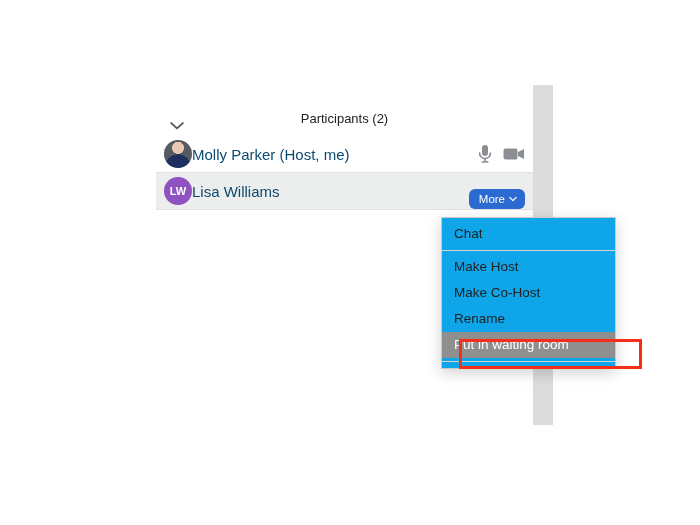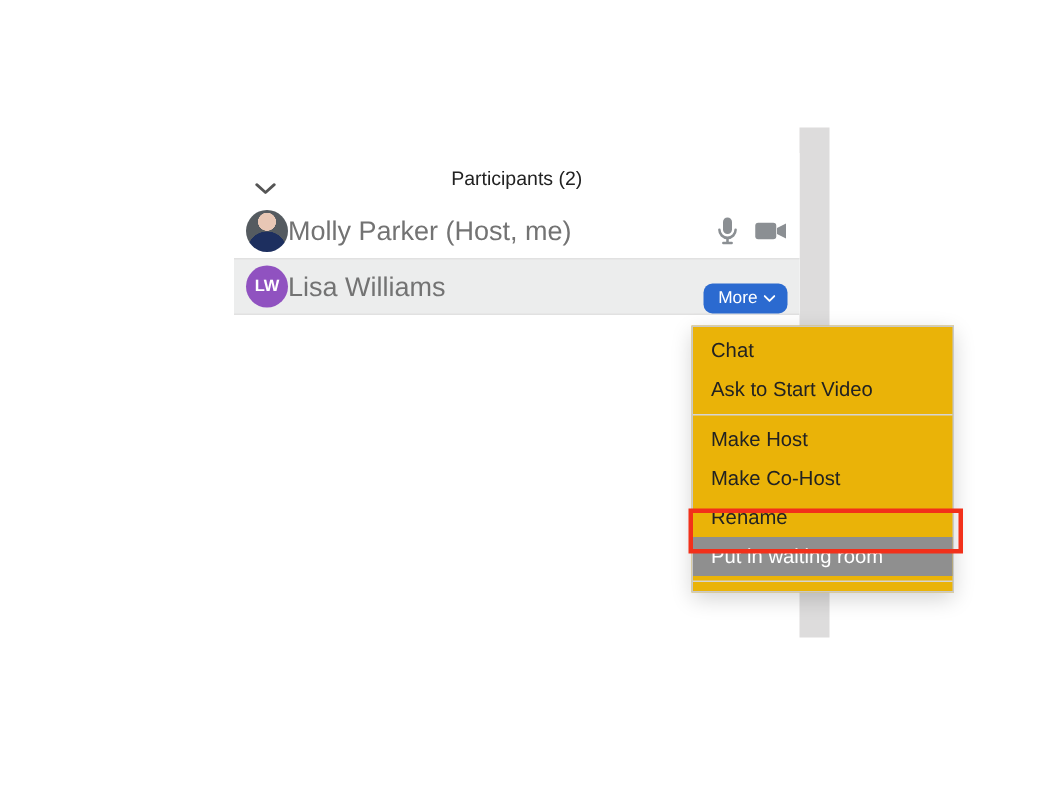--- a/index.html
+++ b/index.html
@@ -68,22 +68,22 @@
     color: #fff;
   }
   .avatar.photo {
     background: radial-gradient(circle at 50% 28%, #e8c7b5 0 24%, transparent 25%),
                 radial-gradient(circle at 50% 98%, #1d2f5f 0 42%, transparent 43%),
                 #555b60;
   }
   .avatar.initials { background: #9052c0; }
   .name {
     flex: 1 1 auto;
-    font-size: 18px;
-    color: #737373;
+    font-size: 15px;
+    color: #0c4a6e;
     white-space: nowrap;
   }
   .row-icons {
     display: flex;
     align-items: center;
     gap: 10px;
   }
   .row-icons svg { display: block; }
 
   .more-btn {
@@ -111,24 +111,24 @@
     left: 533px;
     top: 85px;
     width: 20px;
     height: 340px;
     background: #dddcdc;
   }
 
   
   .menu {
     position: absolute;
-    left: 461px;
+    left: 441px;
     top: 217px;
     width: 173px;
-    background: #eab308;
+    background: #0ea5e9;
     border: 1px solid #c9c9c9;
     box-shadow: 0 4px 14px rgba(0,0,0,0.18);
     padding: 3px 0;
     font-size: 13.5px;
     color: #222;
   }
   .menu .item {
     padding: 4px 12px;
     line-height: 18px;
     cursor: pointer;
@@ -200,21 +200,20 @@
                 <path d="M1 1 L5 5 L9 1" fill="none" stroke="#fff" stroke-width="1.6" stroke-linecap="round" stroke-linejoin="round"></path>
               </svg>
           </span>
         </button>
       </div>
     </div>
   </div>
 
   <div class="menu">
     <div class="item">Chat</div>
-    <div class="item">Ask to Start Video</div>
     <div class="sep"></div>
     <div class="item">Make Host</div>
     <div class="item">Make Co-Host</div>
     <div class="item">Rename</div>
     <div class="item highlighted">Put in waiting room</div>
     <div class="sep"></div>
   </div>
 
   <div class="callout" style="left:459px; top:339px; width:177px; height:24px;"></div>
 

